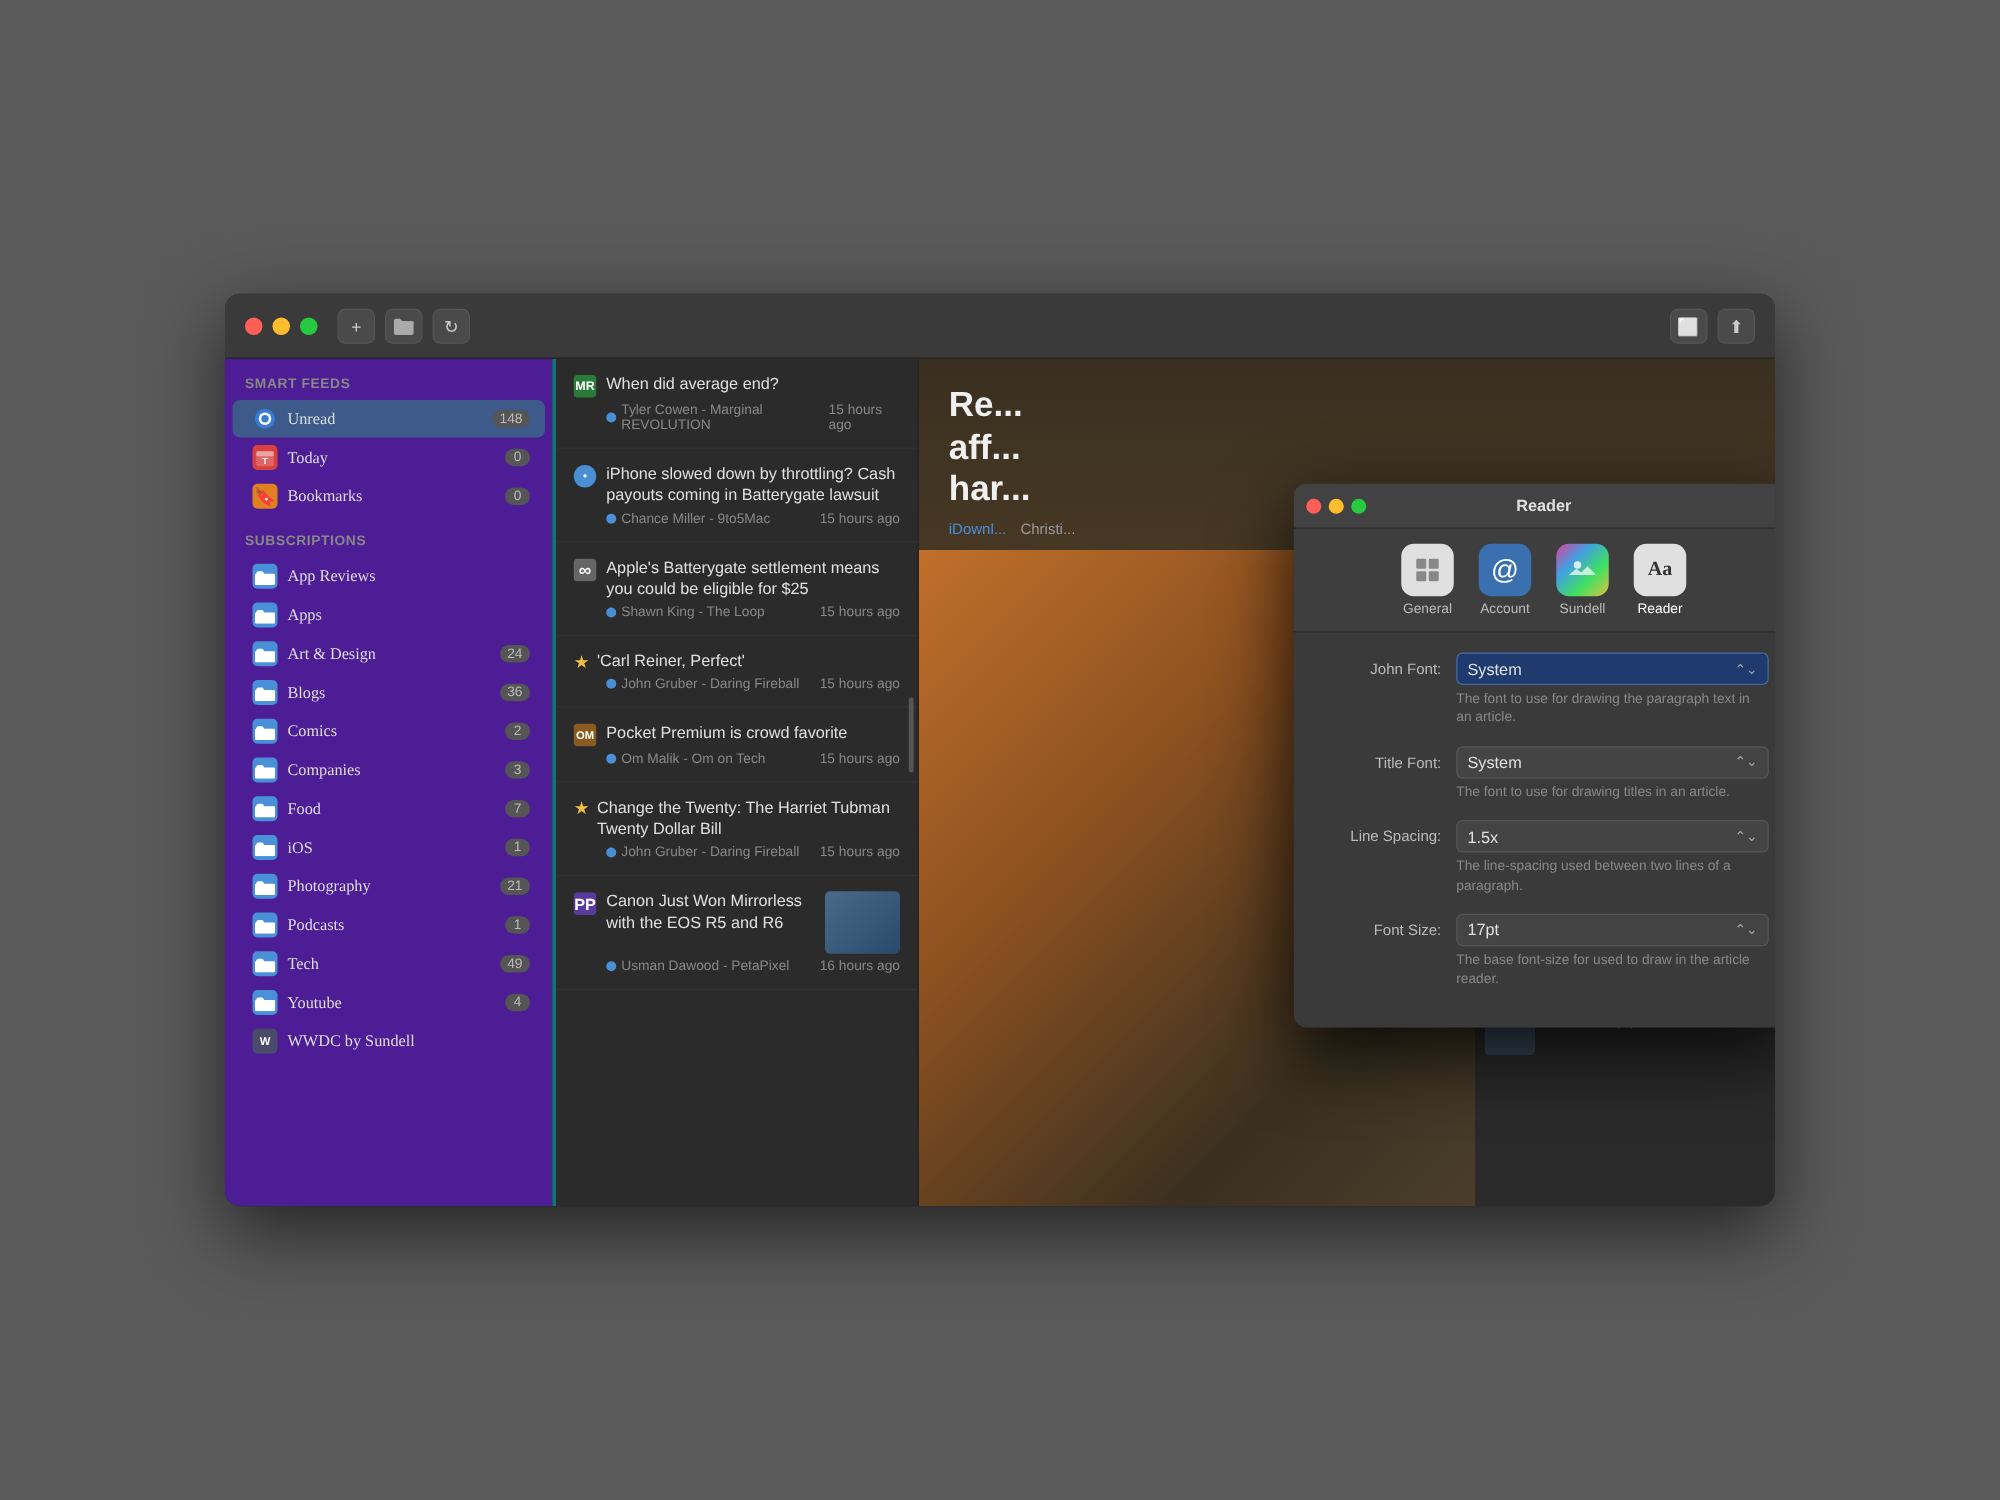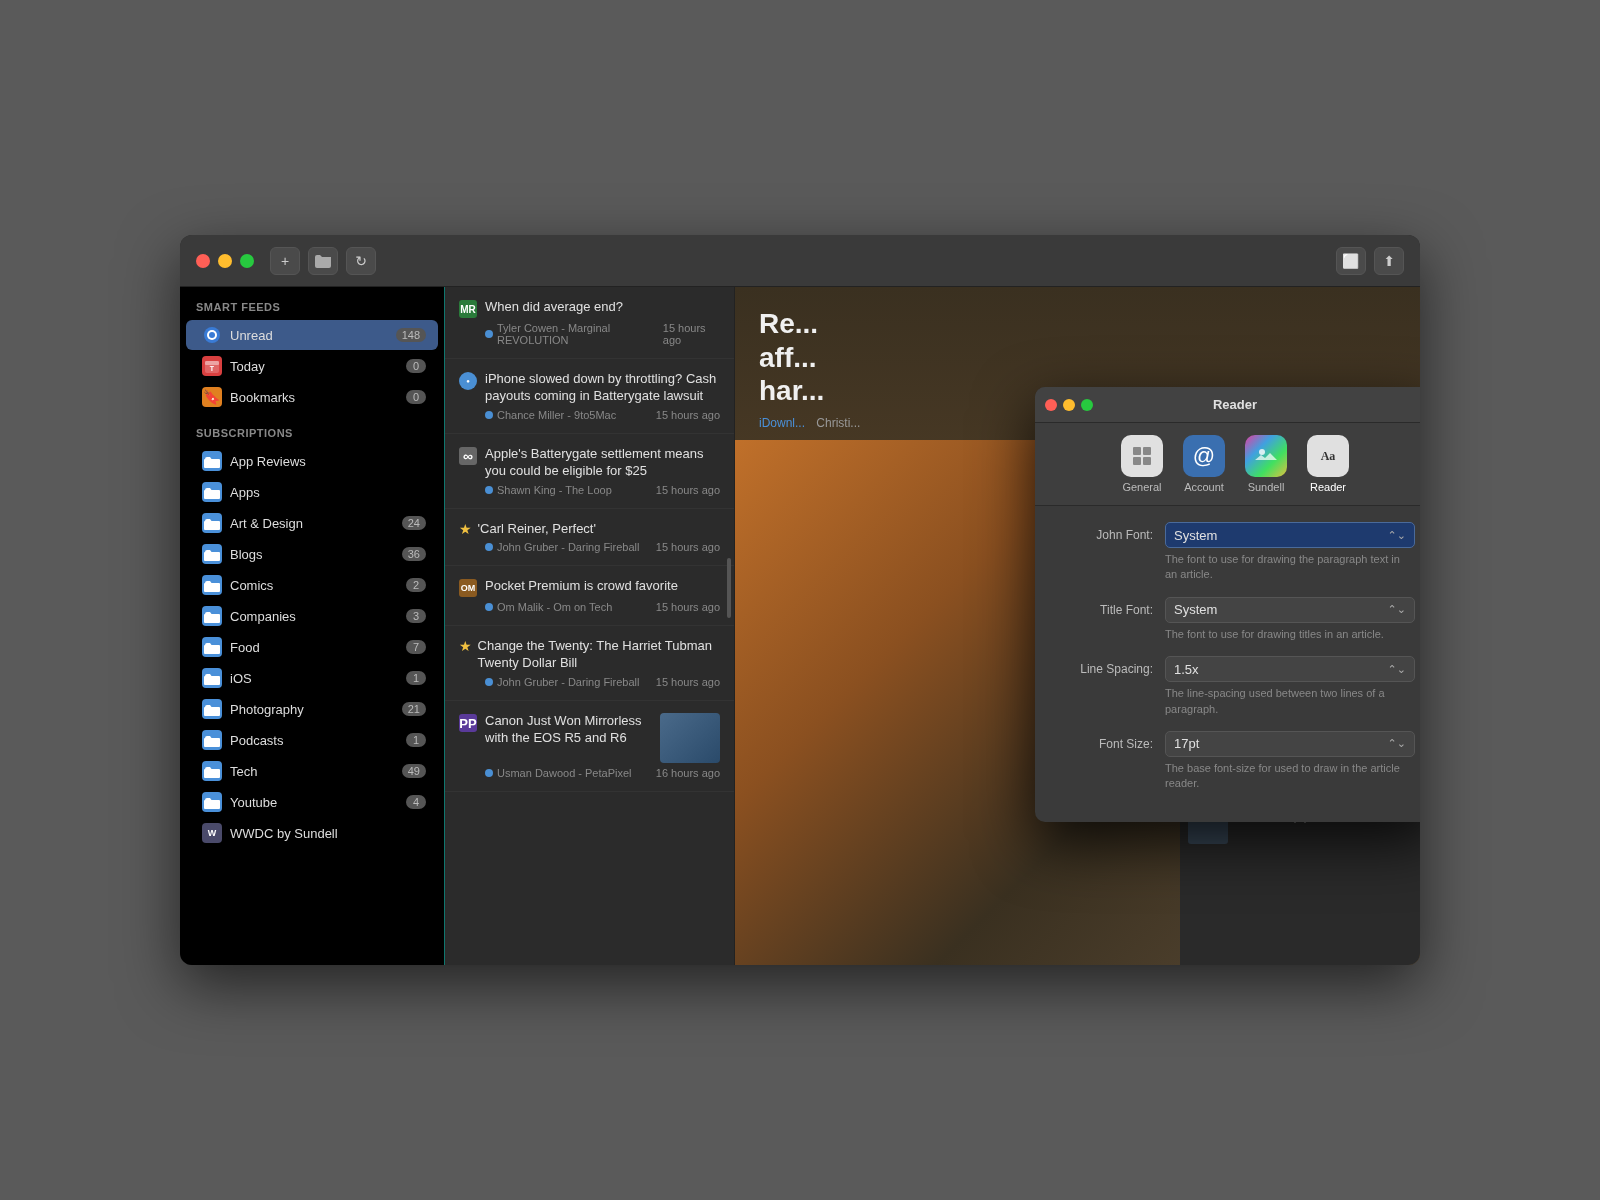--- a/index.html
+++ b/index.html
@@ -82,24 +82,24 @@
     
     .content-area {
       display: flex;
       flex: 1;
       overflow: hidden;
     }
 
     
     .sidebar {
       width: 265px;
-      background: #000000;
+      background: #4c1d95;
       flex-shrink: 0;
       overflow-y: auto;
-      border-right: 1px solid #0f766e;
+      border-right: 3px solid #0f766e;
       padding-bottom: 20px;
     }
     .sidebar::-webkit-scrollbar { width: 6px; }
     .sidebar::-webkit-scrollbar-track { background: transparent; }
     .sidebar::-webkit-scrollbar-thumb { background: #555; border-radius: 3px; }
 
     .sidebar-section-header {
       font-size: 11px;
       font-weight: 700;
       color: #888;
@@ -128,20 +128,21 @@
       align-items: center;
       justify-content: center;
       font-size: 13px;
     }
     .icon-folder { background: #4a90d9; }
 
     .sidebar-label {
       font-size: 13px;
       color: #ddd;
       flex: 1;
+      font-family: Liberation Serif, serif;
     }
     .sidebar-badge {
       background: #555;
       color: #bbb;
       font-size: 11px;
       padding: 1px 6px;
       border-radius: 8px;
       min-width: 20px;
       text-align: center;
     }
@@ -338,21 +339,21 @@
       height: 42px;
       border-radius: 10px;
       display: flex;
       align-items: center;
       justify-content: center;
       font-size: 22px;
     }
 
     .tab-icon-general { background: #e0e0e0; color: #333; }
     .tab-icon-account { background: #3a6fb0; color: white; }
-    .tab-icon-reader { background: #e0e0e0; color: #333; font-family: Georgia, serif; font-weight: bold; font-size: 12px; }
+    .tab-icon-reader { background: #e0e0e0; color: #333; font-family: Georgia, serif; font-weight: bold; font-size: 16px; }
 
     .reader-tab-label {
       font-size: 11px;
       color: #bbb;
     }
 
     .reader-tab.active .reader-tab-label {
       color: #fff;
     }
 

